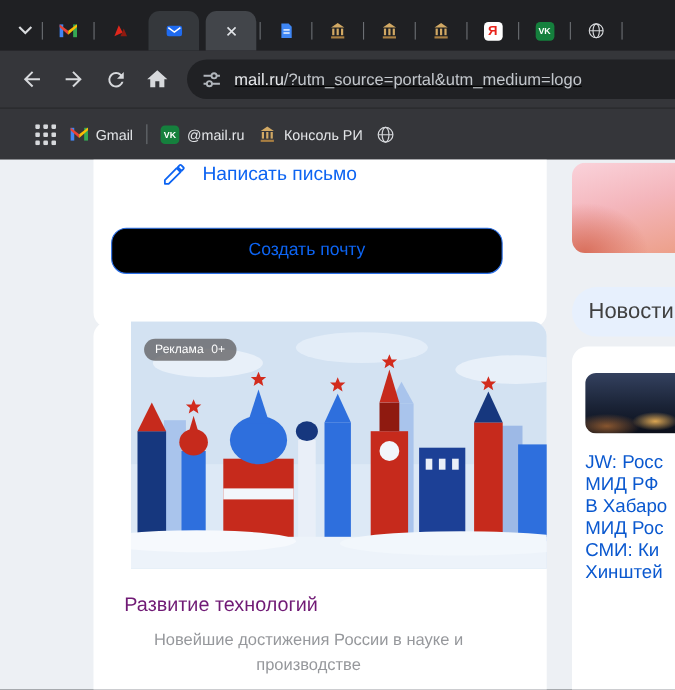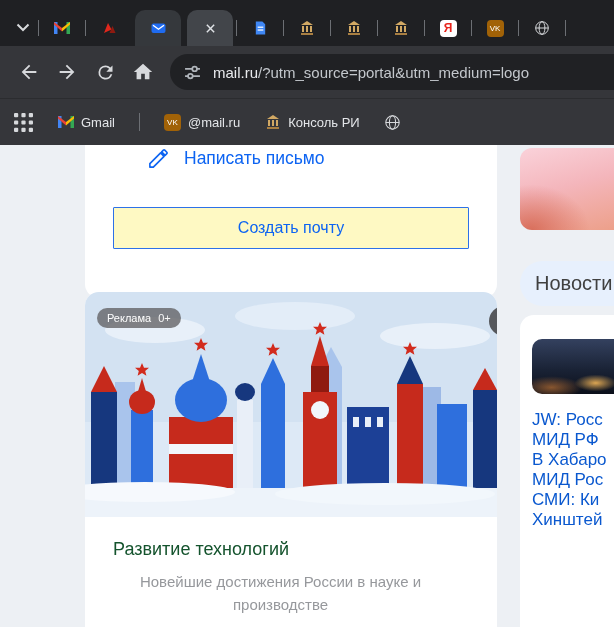--- a/index.html
+++ b/index.html
@@ -12,53 +12,53 @@
   .screen { position:relative; width:614px; height:627px; overflow:hidden; }
 
   
   .tabstrip { height:46px; background:#1f2023; display:flex; align-items:flex-end; padding-left:8px; }
   .tab-search-btn { width:30px; height:34px; display:flex; align-items:center; justify-content:center; margin-bottom:2px; cursor:pointer; }
   .tab { width:46px; height:36px; display:flex; align-items:center; justify-content:center; border-radius:10px 10px 0 0; flex:0 0 auto; }
   .tab.hl  { background:#35383c; margin:0 3px; }
   .tab.active { background:#42454a; margin:0 3px; }
   .tab-sep { width:1px; height:16px; background:#6c6f74; margin-bottom:10px; flex:0 0 auto; }
   .fav { width:17px; height:17px; display:flex; align-items:center; justify-content:center; }
-  .icon-vk { width:17px; height:17px; background:#a16207; border-radius:4px; color:#fff; font-size:8px; font-weight:normal; display:flex; align-items:center; justify-content:center; }
+  .icon-vk { width:17px; height:17px; background:#15803d; border-radius:4px; color:#fff; font-size:8px; font-weight:bold; display:flex; align-items:center; justify-content:center; }
   .icon-ya { width:17px; height:17px; background:#fff; border-radius:4px; color:#e8241c; font-size:12px; font-weight:bold; display:flex; align-items:center; justify-content:center; }
 
   
   .toolbar { height:52px; background:#35363a; display:flex; align-items:center; padding:0 6px 0 10px; }
   .tb-btn { width:38px; height:38px; border-radius:50%; display:flex; align-items:center; justify-content:center; flex:0 0 auto; cursor:pointer; }
   .addrbar { flex:1 1 auto; height:36px; background:#202124; border-radius:18px; display:flex; align-items:center; padding:0 14px; margin-left:8px; margin-right:-22px; overflow:hidden; }
   .addr-icon { margin-right:12px; display:flex; align-items:center; flex:0 0 auto; }
-  .url { font-size:15px; white-space:nowrap; overflow:hidden; }
+  .url { font-size:15px; white-space:nowrap; overflow:hidden;text-decoration:underline; }
   .url .dom { color:#e8eaed; }
   .url .path { color:#c3c7cc; }
 
   
-  .bookmarks { height:47px; background:#35363a; border-top:1px solid #2b2c2f; display:flex; align-items:center; padding:0 14px; gap:24px; }
+  .bookmarks { height:47px; background:#35363a; border-top:1px solid #2b2c2f; display:flex; align-items:center; padding:0 32px; gap:12px; }
   .bm { display:flex; align-items:center; gap:7px; cursor:pointer; flex:0 0 auto; }
   .bm-label { color:#e3e5e8; font-size:13px; white-space:nowrap; }
   .bm-sep { width:1px; height:18px; background:#6c6f74; flex:0 0 auto; }
 
   
   .content { position:relative; width:614px; height:482px; background:#edf0f4; overflow:hidden; }
 
   .compose-card { position:absolute; left:85px; top:0; width:412px; height:153px; background:#fff; border-radius:0 0 14px 14px; }
   .compose-row { position:absolute; left:62px; top:2px; display:flex; align-items:center; gap:14px; cursor:pointer; }
   .compose-label { color:#0d64f2; font-size:17.5px; }
-  .create-btn { position:absolute; left:28px; top:62px; width:356px; height:42px; background:#fef9c3; border:1px solid #2d71e8; border-radius:1px; color:#0d64f2; font-size:16px; font-family:"Liberation Sans", sans-serif; cursor:pointer; }
+  .create-btn { position:absolute; left:16px; top:62px; width:356px; height:42px; background:#000000; border:1px solid #2d71e8; border-radius:14px; color:#0d64f2; font-size:16px; font-family:"Liberation Sans", sans-serif; cursor:pointer; }
 
   .ad-card { position:absolute; left:85px; top:147px; width:412px; height:335px; background:#fff; border-radius:14px 14px 0 0; overflow:hidden; cursor:pointer; }
-  .ad-media { position:relative; width:448px; height:225px; }
+  .ad-media { position:relative; width:448px; height:225px;margin-left:34px; }
   .ad-media svg { display:block; }
   .ad-badge { position:absolute; top:16px; left:12px; background:rgba(100,100,102,.8); color:#fff; font-size:11px; padding:4px 10px; border-radius:12px; display:flex; gap:7px; align-items:center; }
   .ad-badge .age { opacity:.95; }
   .ad-menu-btn { position:absolute; top:14px; right:14px; width:30px; height:30px; border-radius:50%; background:rgba(64,64,66,.85); color:#fff; display:flex; align-items:center; justify-content:center; font-size:15px; cursor:pointer; }
-  .ad-title { margin:22px 28px 0; font-size:18px; color:#14532d; }
+  .ad-title { margin:22px 28px 0; font-size:18px; color:#701a75; }
   .ad-desc { margin:10px 28px 0; width:335px; font-size:15px; line-height:1.55; color:#96989c;text-align:center; }
 
   .promo-right { position:absolute; left:520px; top:3px; width:110px; height:82px; border-radius:12px 0 0 12px;
     background:
       radial-gradient(90px 70px at 10% 100%, rgba(209,92,70,.75) 0%, rgba(209,92,70,0) 65%),
       linear-gradient(165deg, #fad2da 0%, #f4b6bc 45%, #ec9e86 100%);
     cursor:pointer; }
 
   .news-pill { position:absolute; left:520px; top:116px; width:120px; height:45px; background:#e7f0fd; border-radius:23px; display:flex; align-items:center; padding-left:15px; cursor:pointer; }
   .news-pill-label { color:#404040; font-size:20px; font-weight:500; white-space:nowrap; }

